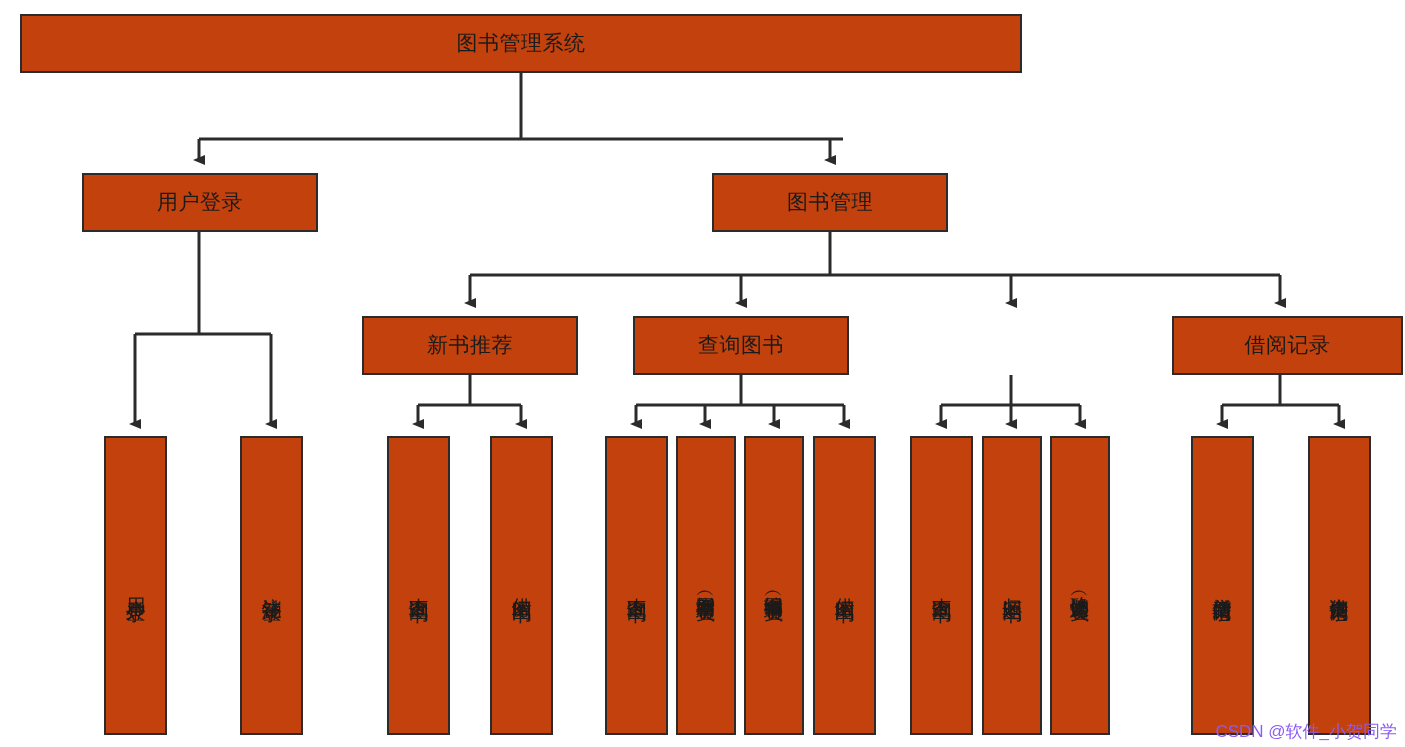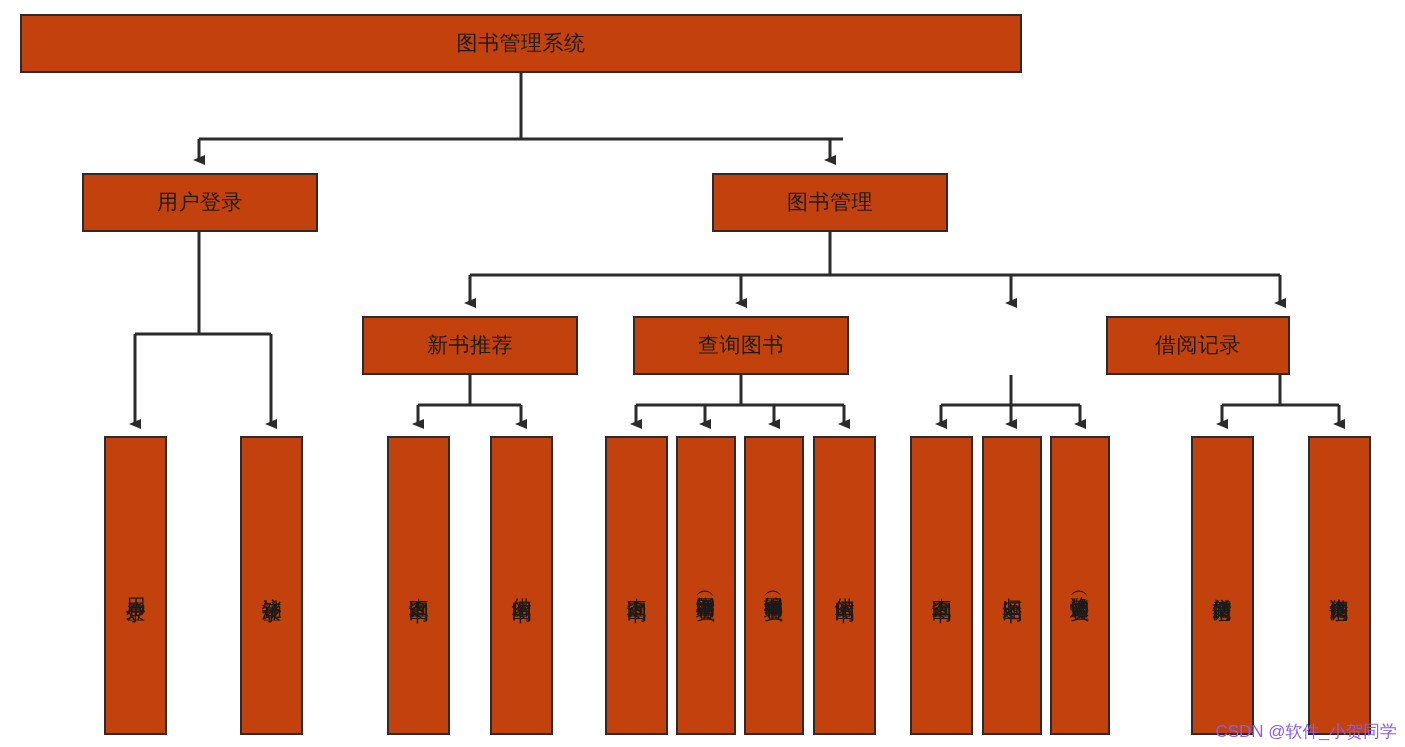--- a/index.html
+++ b/index.html
@@ -140,21 +140,21 @@
 
   <div class="node" style="left:362px; top:316px; width:216px; height:59px;">
     <span class="node-label">新书推荐</span>
   </div>
 
   <div class="node" style="left:633px; top:316px; width:216px; height:59px;">
     <span class="node-label">查询图书</span>
   </div>
 
 
-  <div class="node" style="left:1106px; top:316px; width:184px; height:59px;">
+  <div class="node" style="left:1172px; top:316px; width:231px; height:59px;">
     <span class="node-label">借阅记录</span>
   </div>
 
   <div class="node leaf" style="left:104px; top:436px; width:63px; height:299px;">
     <span class="node-label">用户登录</span>
   </div>
   <div class="node leaf" style="left:240px; top:436px; width:63px; height:299px;">
     <span class="node-label">注销登录</span>
   </div>
 

